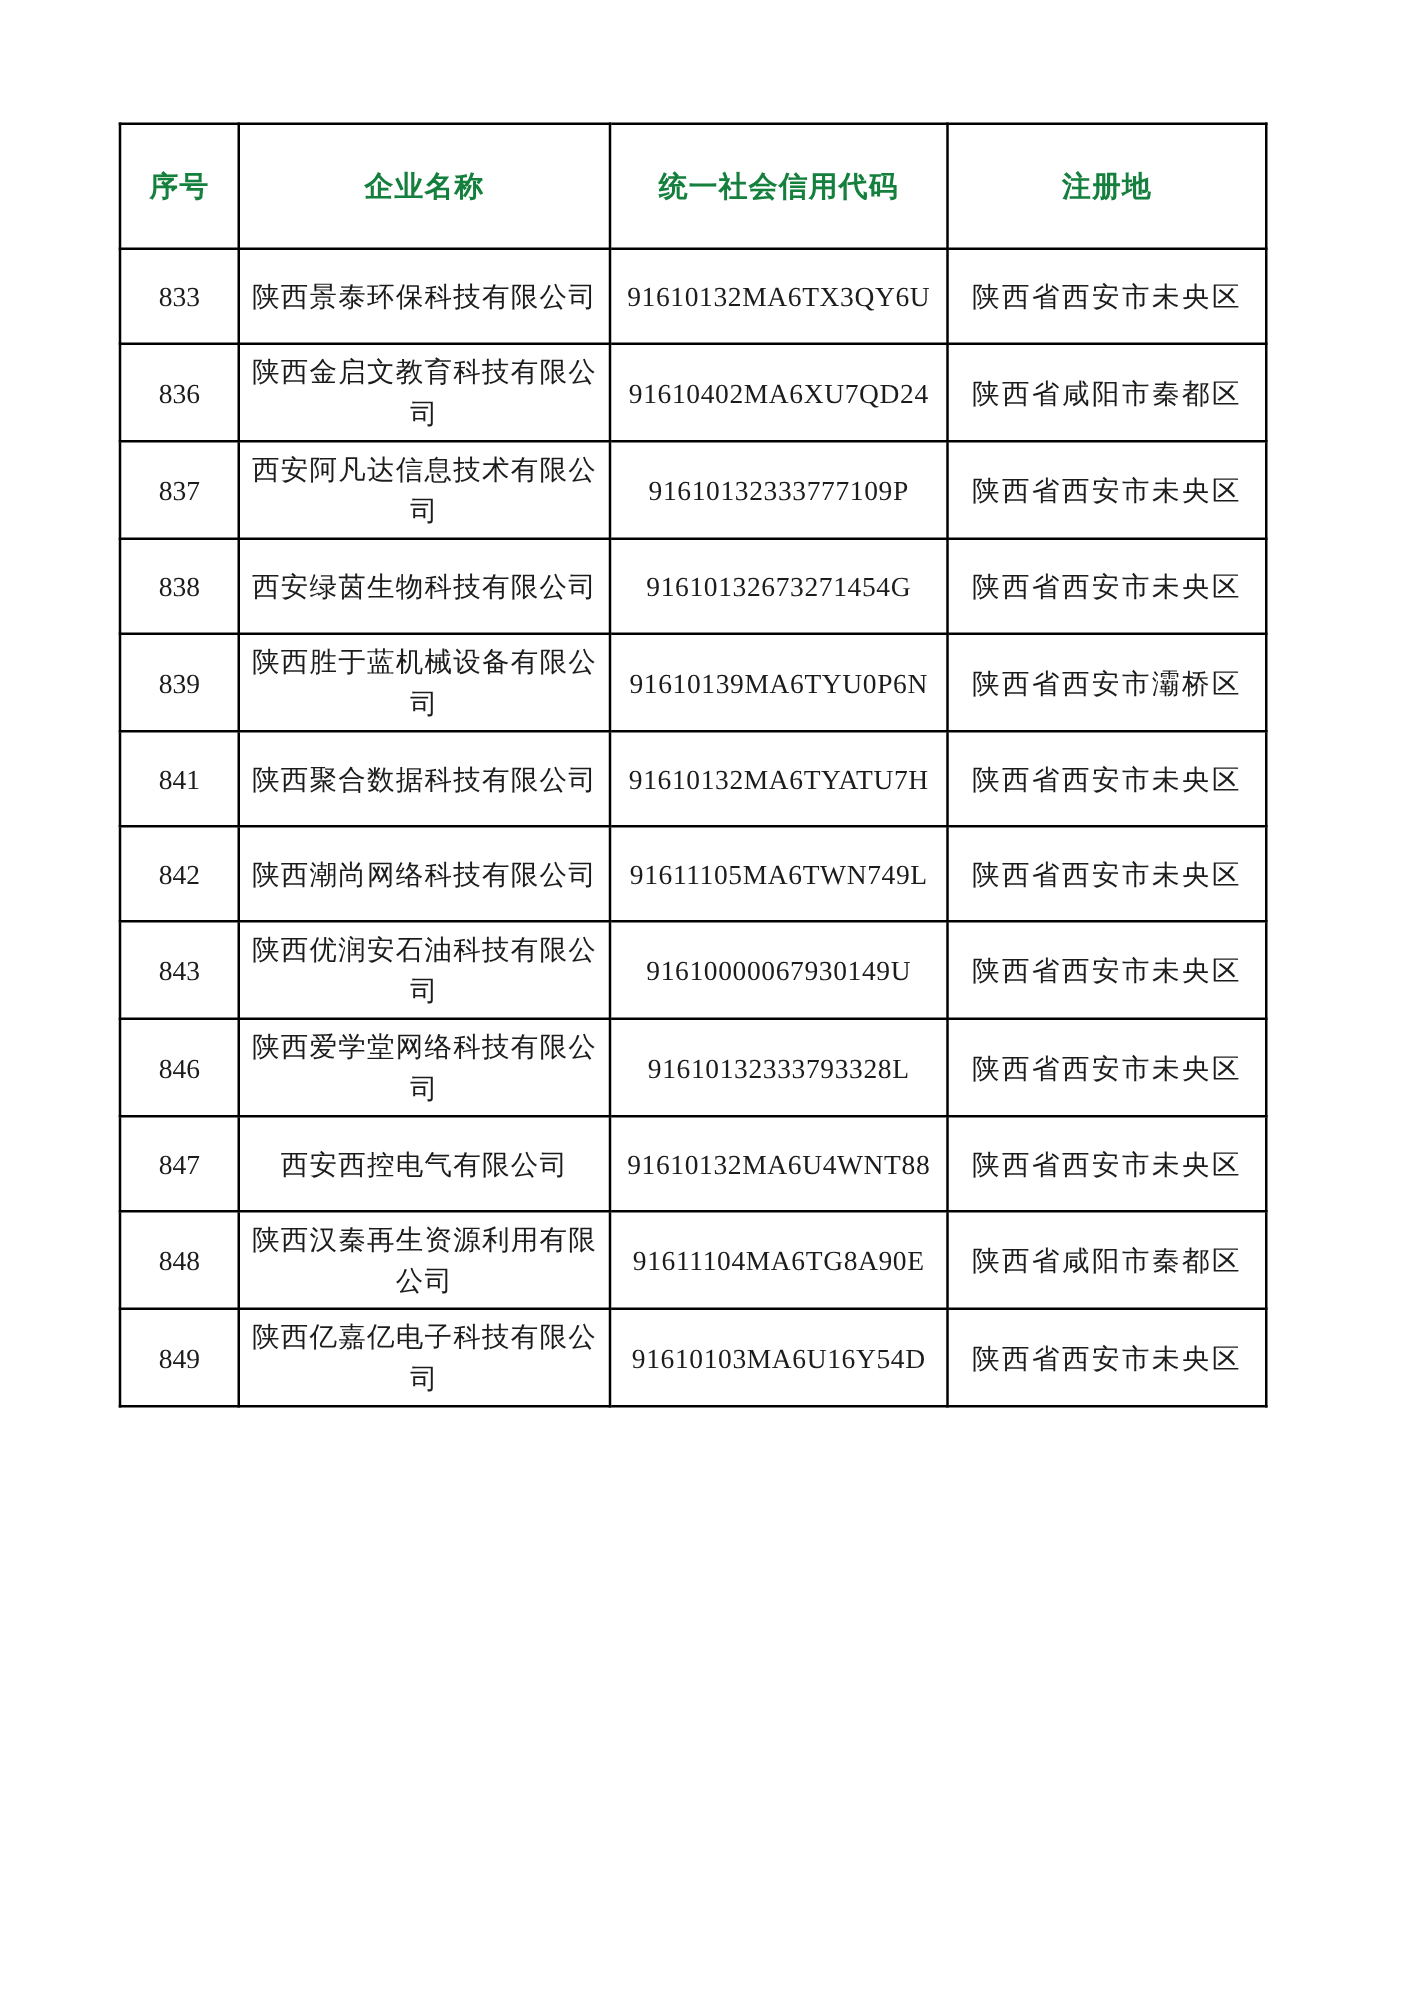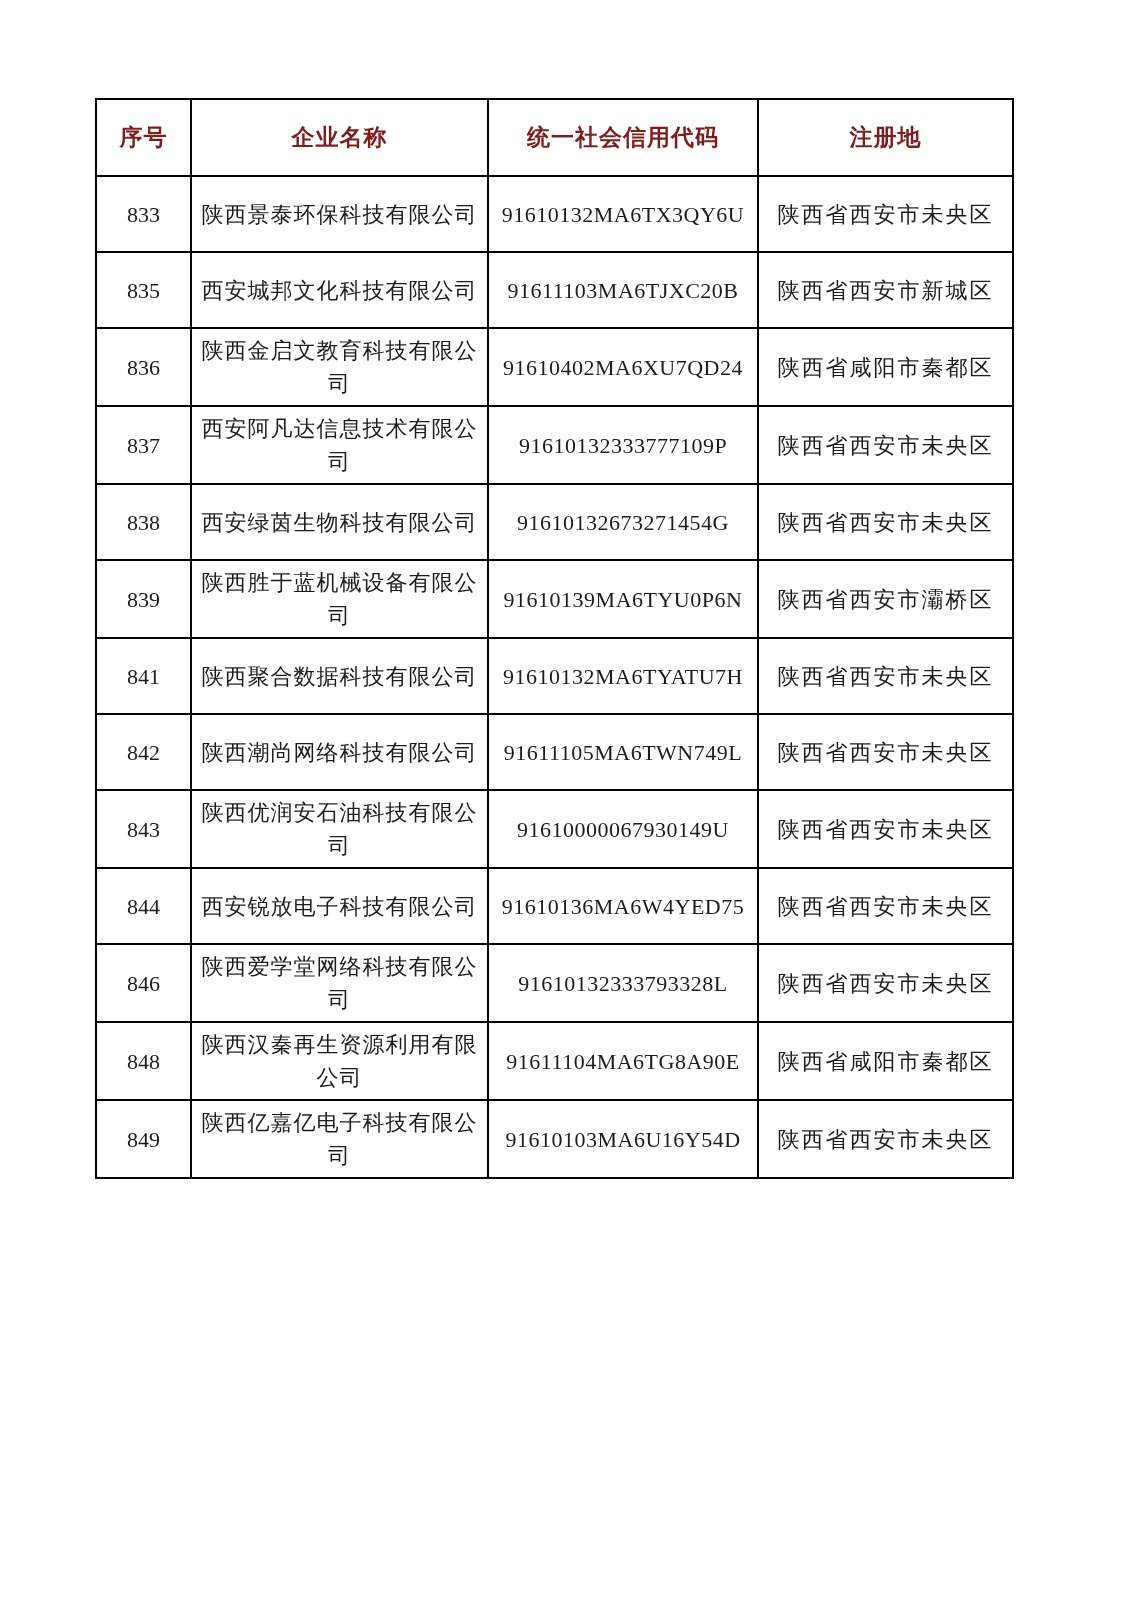--- a/index.html
+++ b/index.html
@@ -33,26 +33,26 @@
   .company-table td {
     border: 2px solid #000000;
     text-align: center;
     vertical-align: middle;
     padding: 5px 8px;
     box-sizing: border-box;
     background: #ffffff;
     word-break: break-all;
   }
   .company-table th {
-    height: 77px;
+    height: 100px;
     font-family: "Liberation Sans", "DejaVu Sans", sans-serif;
     font-weight: bold;
     font-size: 23px;
     letter-spacing: 1px;
-    color: #7f1d1d;
+    color: #15803d;
   }
   .company-table td {
     height: 76px;
     font-size: 22px;
     line-height: 1.5;
   }
   .col-serial  { width: 95px; }
   .col-name    { width: 297px; letter-spacing: 1px; }
   .col-code    { width: 270px; letter-spacing: 0.5px; }
   .col-region  { width: 255px; letter-spacing: 2px; margin-left: 44px; }
@@ -73,26 +73,20 @@
         <th class="col-code">统一社会信用代码</th>
         <th class="col-region">注册地</th>
       </tr>
     </thead>
     <tbody id="table-body">
         <tr>
           <td class="col-serial">833</td>
           <td class="col-name">陕西景泰环保科技有限公司</td>
           <td class="col-code">91610132MA6TX3QY6U</td>
           <td class="col-region">陕西省西安市未央区</td>
-        </tr>
-        <tr>
-          <td class="col-serial">835</td>
-          <td class="col-name">西安城邦文化科技有限公司</td>
-          <td class="col-code">91611103MA6TJXC20B</td>
-          <td class="col-region">陕西省西安市新城区</td>
         </tr>
         <tr>
           <td class="col-serial">836</td>
           <td class="col-name">陕西金启文教育科技有限公司</td>
           <td class="col-code">91610402MA6XU7QD24</td>
           <td class="col-region">陕西省咸阳市秦都区</td>
         </tr>
         <tr>
           <td class="col-serial">837</td>
           <td class="col-name">西安阿凡达信息技术有限公司</td>
@@ -123,29 +117,29 @@
           <td class="col-code">91611105MA6TWN749L</td>
           <td class="col-region">陕西省西安市未央区</td>
         </tr>
         <tr>
           <td class="col-serial">843</td>
           <td class="col-name">陕西优润安石油科技有限公司</td>
           <td class="col-code">91610000067930149U</td>
           <td class="col-region">陕西省西安市未央区</td>
         </tr>
         <tr>
-          <td class="col-serial">844</td>
-          <td class="col-name">西安锐放电子科技有限公司</td>
-          <td class="col-code">91610136MA6W4YED75</td>
+          <td class="col-serial">846</td>
+          <td class="col-name">陕西爱学堂网络科技有限公司</td>
+          <td class="col-code">91610132333793328L</td>
           <td class="col-region">陕西省西安市未央区</td>
         </tr>
         <tr>
-          <td class="col-serial">846</td>
-          <td class="col-name">陕西爱学堂网络科技有限公司</td>
-          <td class="col-code">91610132333793328L</td>
+          <td class="col-serial">847</td>
+          <td class="col-name">西安西控电气有限公司</td>
+          <td class="col-code">91610132MA6U4WNT88</td>
           <td class="col-region">陕西省西安市未央区</td>
         </tr>
         <tr>
           <td class="col-serial">848</td>
           <td class="col-name">陕西汉秦再生资源利用有限公司</td>
           <td class="col-code">91611104MA6TG8A90E</td>
           <td class="col-region">陕西省咸阳市秦都区</td>
         </tr>
         <tr>
           <td class="col-serial">849</td>

